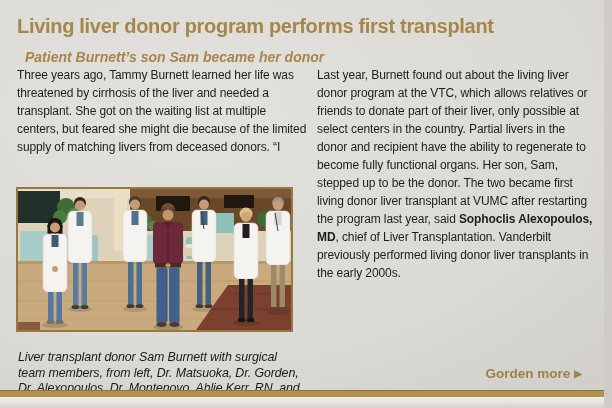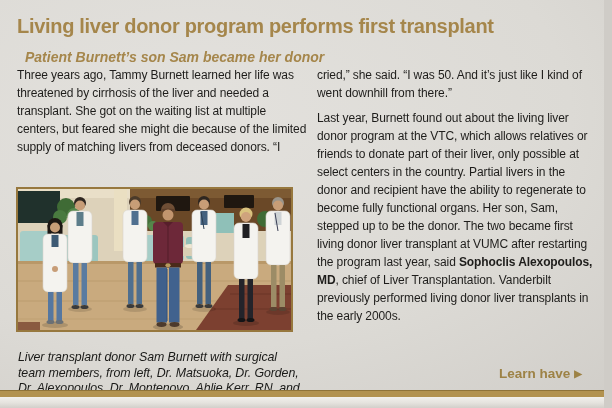--- a/index.html
+++ b/index.html
@@ -227,25 +227,24 @@
         <line x1="149" y1="80" x2="149" y2="132" stroke="#33527c" stroke-width="1"></line>
         <ellipse cx="143.5" cy="135.5" rx="5" ry="2.4" fill="#4d3a2c"></ellipse>
         <ellipse cx="156.5" cy="135.5" rx="5" ry="2.4" fill="#4d3a2c"></ellipse>
       </g>
     </svg>
   </div>
 
   <p class="caption">Liver transplant donor Sam Burnett with surgical team members, from left, Dr. Matsuoka, Dr. Gorden, Dr. Alexopoulos, Dr. Montenovo, Ahlie Kerr, RN, and Dr. Awad</p>
 
   <div class="col-right">
-    <p class="body-text">cried,” she said. “I was 50. And it’s just like I kind of went downhill from there.”</p>
     <p class="body-text"><span>Last year, Burnett found out about the living liver donor program at the VTC, which allows relatives or friends to donate part of their liver, only possible at select centers in the country. Partial livers in the donor and recipient have the ability to regenerate to become fully functional organs. Her son, Sam, stepped up to be the donor. The two became first living donor liver transplant at VUMC after restarting the program last year, said </span><b>Sophoclis Alexopoulos, MD</b><span>, chief of Liver Transplantation. Vanderbilt previously performed living donor liver transplants in the early 2000s.</span></p>
   </div>
 
   <a class="learn-more">
-    <span>Learn have</span>
+    <span>Gorden more</span>
     <span class="arrow">▶</span>
   </a>
 
   <div class="gold-bar"></div>
   <div class="bottom-edge"></div>
 
 </div>
 
 </body></html>

